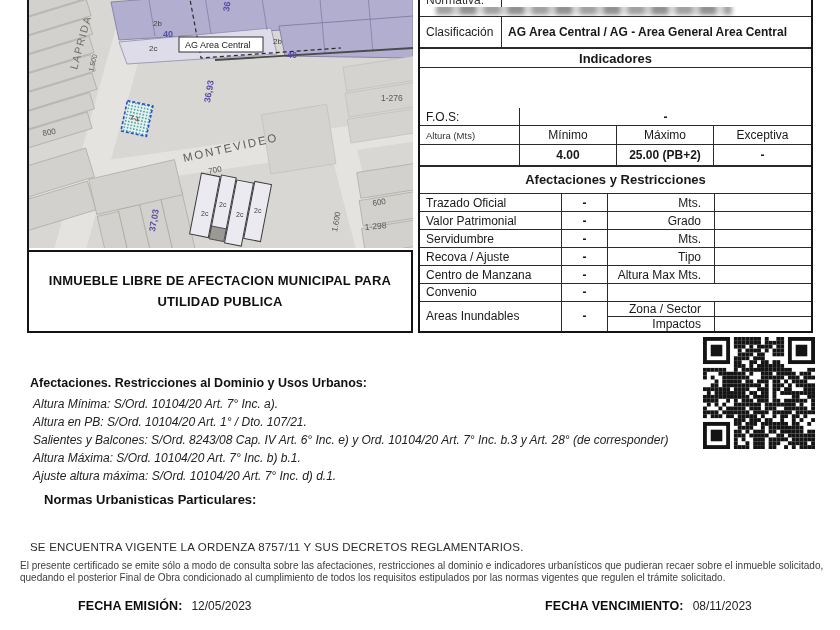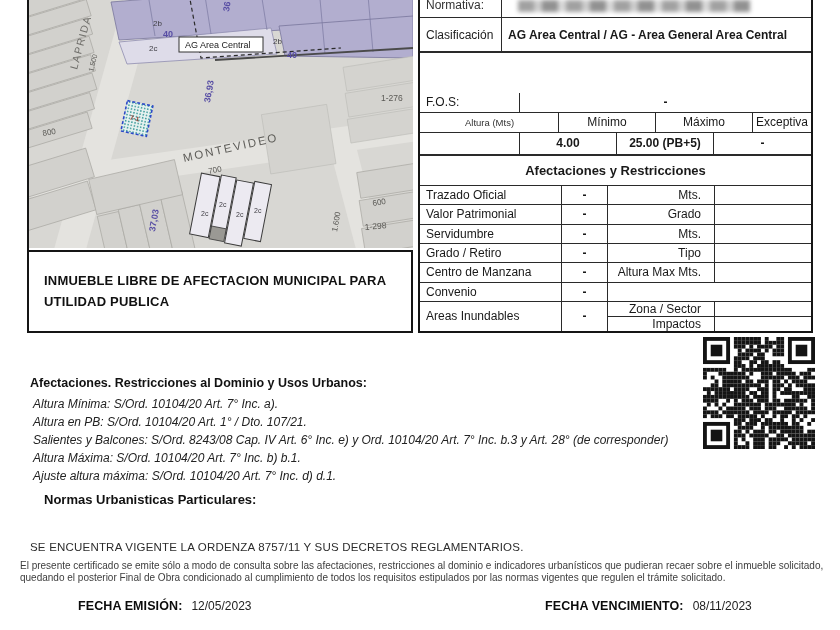--- a/index.html
+++ b/index.html
@@ -9,51 +9,51 @@
     font-family: "Liberation Sans", sans-serif; color: #1a1a1a; overflow: hidden;
   }
   
   .left-col { position:absolute; left:27px; top:0; width:386px; height:333px; }
   .left-rule { position:absolute; left:0; top:0; width:2px; height:250px; background:#151515; }
   .map-wrap { position:absolute; left:2px; top:0; width:384px; height:248px; background:#d8d7d3; overflow:hidden; }
   .map-wrap svg { display:block; }
   .notice-box {
     position:absolute; left:0; right:0; top:250px; height:83px;
     border:2px solid #151515; background:#fff;
-    display:flex; align-items:center; justify-content:center; text-align:left;
+    display:flex; align-items:center; justify-content:center; text-align:center;
   }
   .notice-box .txt { width:352px; font-weight:bold; font-size:13px; line-height:1.55; letter-spacing:.2px; color:#111; }
 
   
   .rtable {
     position:absolute; left:418px; top:0; width:395px; height:333px;
     border:2px solid #151515; border-top:none; font-size:12px; color:#191919;
     display:flex; flex-direction:column; background:#fff;
   }
   .trow { display:flex; border-bottom:1px solid #2a2a2a; }
   .trow.thick { border-bottom-width:2px; }
   .trow.last { border-bottom:none; flex:1; }
   .cell { display:flex; align-items:center; padding:0 6px; overflow:hidden; }
   .cell.rb { border-right:1px solid #2a2a2a; }
   .cell.center { justify-content:center; padding:0; }
   .cell.right { justify-content:flex-end; padding-right:13px; }
   .grow { flex:1; }
   .bold { font-weight:bold; }
-  .r-normativa { height:19px; }
+  .r-normativa { height:19px;flex-direction:column; }
   .r-normativa .lbl { width:82px; }
   .r-normativa .lbl span { display:block; margin-top:-7px; color:#333; }
   .redact { margin-left:10px; margin-top:-6px; height:12px; width:78%;
     background:repeating-linear-gradient(90deg,#8a8a8a 0 16px,#c0c0c0 16px 24px,#767676 24px 40px,#cfcfcf 40px 48px);
     filter:blur(2.2px); opacity:.8; }
   .r-clasif { height:36px; }
   .r-clasif .lbl { width:82px; color:#222; }
   .r-hdr { height:21px; justify-content:center; align-items:center; font-weight:bold; font-size:13px; }
   .r-fos { height:20px;margin-top:40px; }
   .r-fos .lbl { width:100px; }
-  .r-alt1 { height:21px;padding-left:39px; }
+  .r-alt1 { height:21px; }
   .r-alt2 { height:24px; }
   .alt-lbl { width:100px; font-size:9.5px; color:#333; }
   .alt-c { width:97px; justify-content:center; padding:0; }
   .r-afh { height:31px; }
   .r-af { height:20px; }
   .af-lbl { width:142px; }
   .af-dash { width:46px; justify-content:center; padding:0; font-weight:bold; }
   .af-unit { width:107px; }
   .sub2 { flex:1; display:flex; flex-direction:column; }
   .sub2 .srow { display:flex; flex:1; }
@@ -206,37 +206,40 @@
       <div class="cell grow">
         <div class="redact"></div>
       </div>
     </div>
 
     <div class="trow r-clasif thick">
       <div class="cell rb lbl">Clasificación</div>
       <div class="cell grow bold">AG Area Central / AG - Area General Area Central</div>
     </div>
 
+    <div class="trow r-hdr">
+      <span>Indicadores</span>
+    </div>
 
     <div class="trow r-fos">
       <div class="cell rb lbl">F.O.S:</div>
       <div class="cell grow center bold">-</div>
     </div>
 
     <div class="trow r-alt1">
       <div class="cell rb alt-lbl">Altura (Mts)</div>
       <div class="cell rb alt-c">Mínimo</div>
       <div class="cell rb alt-c">Máximo</div>
       <div class="cell grow center">Exceptiva</div>
     </div>
 
     <div class="trow r-alt2 thick">
       <div class="cell rb alt-lbl"></div>
       <div class="cell rb alt-c bold">4.00</div>
-      <div class="cell rb alt-c bold">25.00 (PB+5)</div>
+      <div class="cell rb alt-c bold">25.00 (PB+2)</div>
       <div class="cell grow center bold">-</div>
     </div>
 
     <div class="trow r-hdr r-afh">
       <span>Afectaciones y Restricciones</span>
     </div>
 
     <div class="trow r-af">
       <div class="cell rb af-lbl">Trazado Oficial</div>
       <div class="cell rb af-dash">-</div>
@@ -252,21 +255,21 @@
     </div>
 
     <div class="trow r-af">
       <div class="cell rb af-lbl">Servidumbre</div>
       <div class="cell rb af-dash">-</div>
       <div class="cell rb af-unit right">Mts.</div>
       <div class="cell grow"></div>
     </div>
 
     <div class="trow r-af">
-      <div class="cell rb af-lbl">Grado / Retiro</div>
+      <div class="cell rb af-lbl">Recova / Ajuste</div>
       <div class="cell rb af-dash">-</div>
       <div class="cell rb af-unit right">Tipo</div>
       <div class="cell grow"></div>
     </div>
 
     <div class="trow r-af">
       <div class="cell rb af-lbl">Centro de Manzana</div>
       <div class="cell rb af-dash">-</div>
       <div class="cell rb af-unit right">Altura Max Mts.</div>
       <div class="cell grow"></div>

